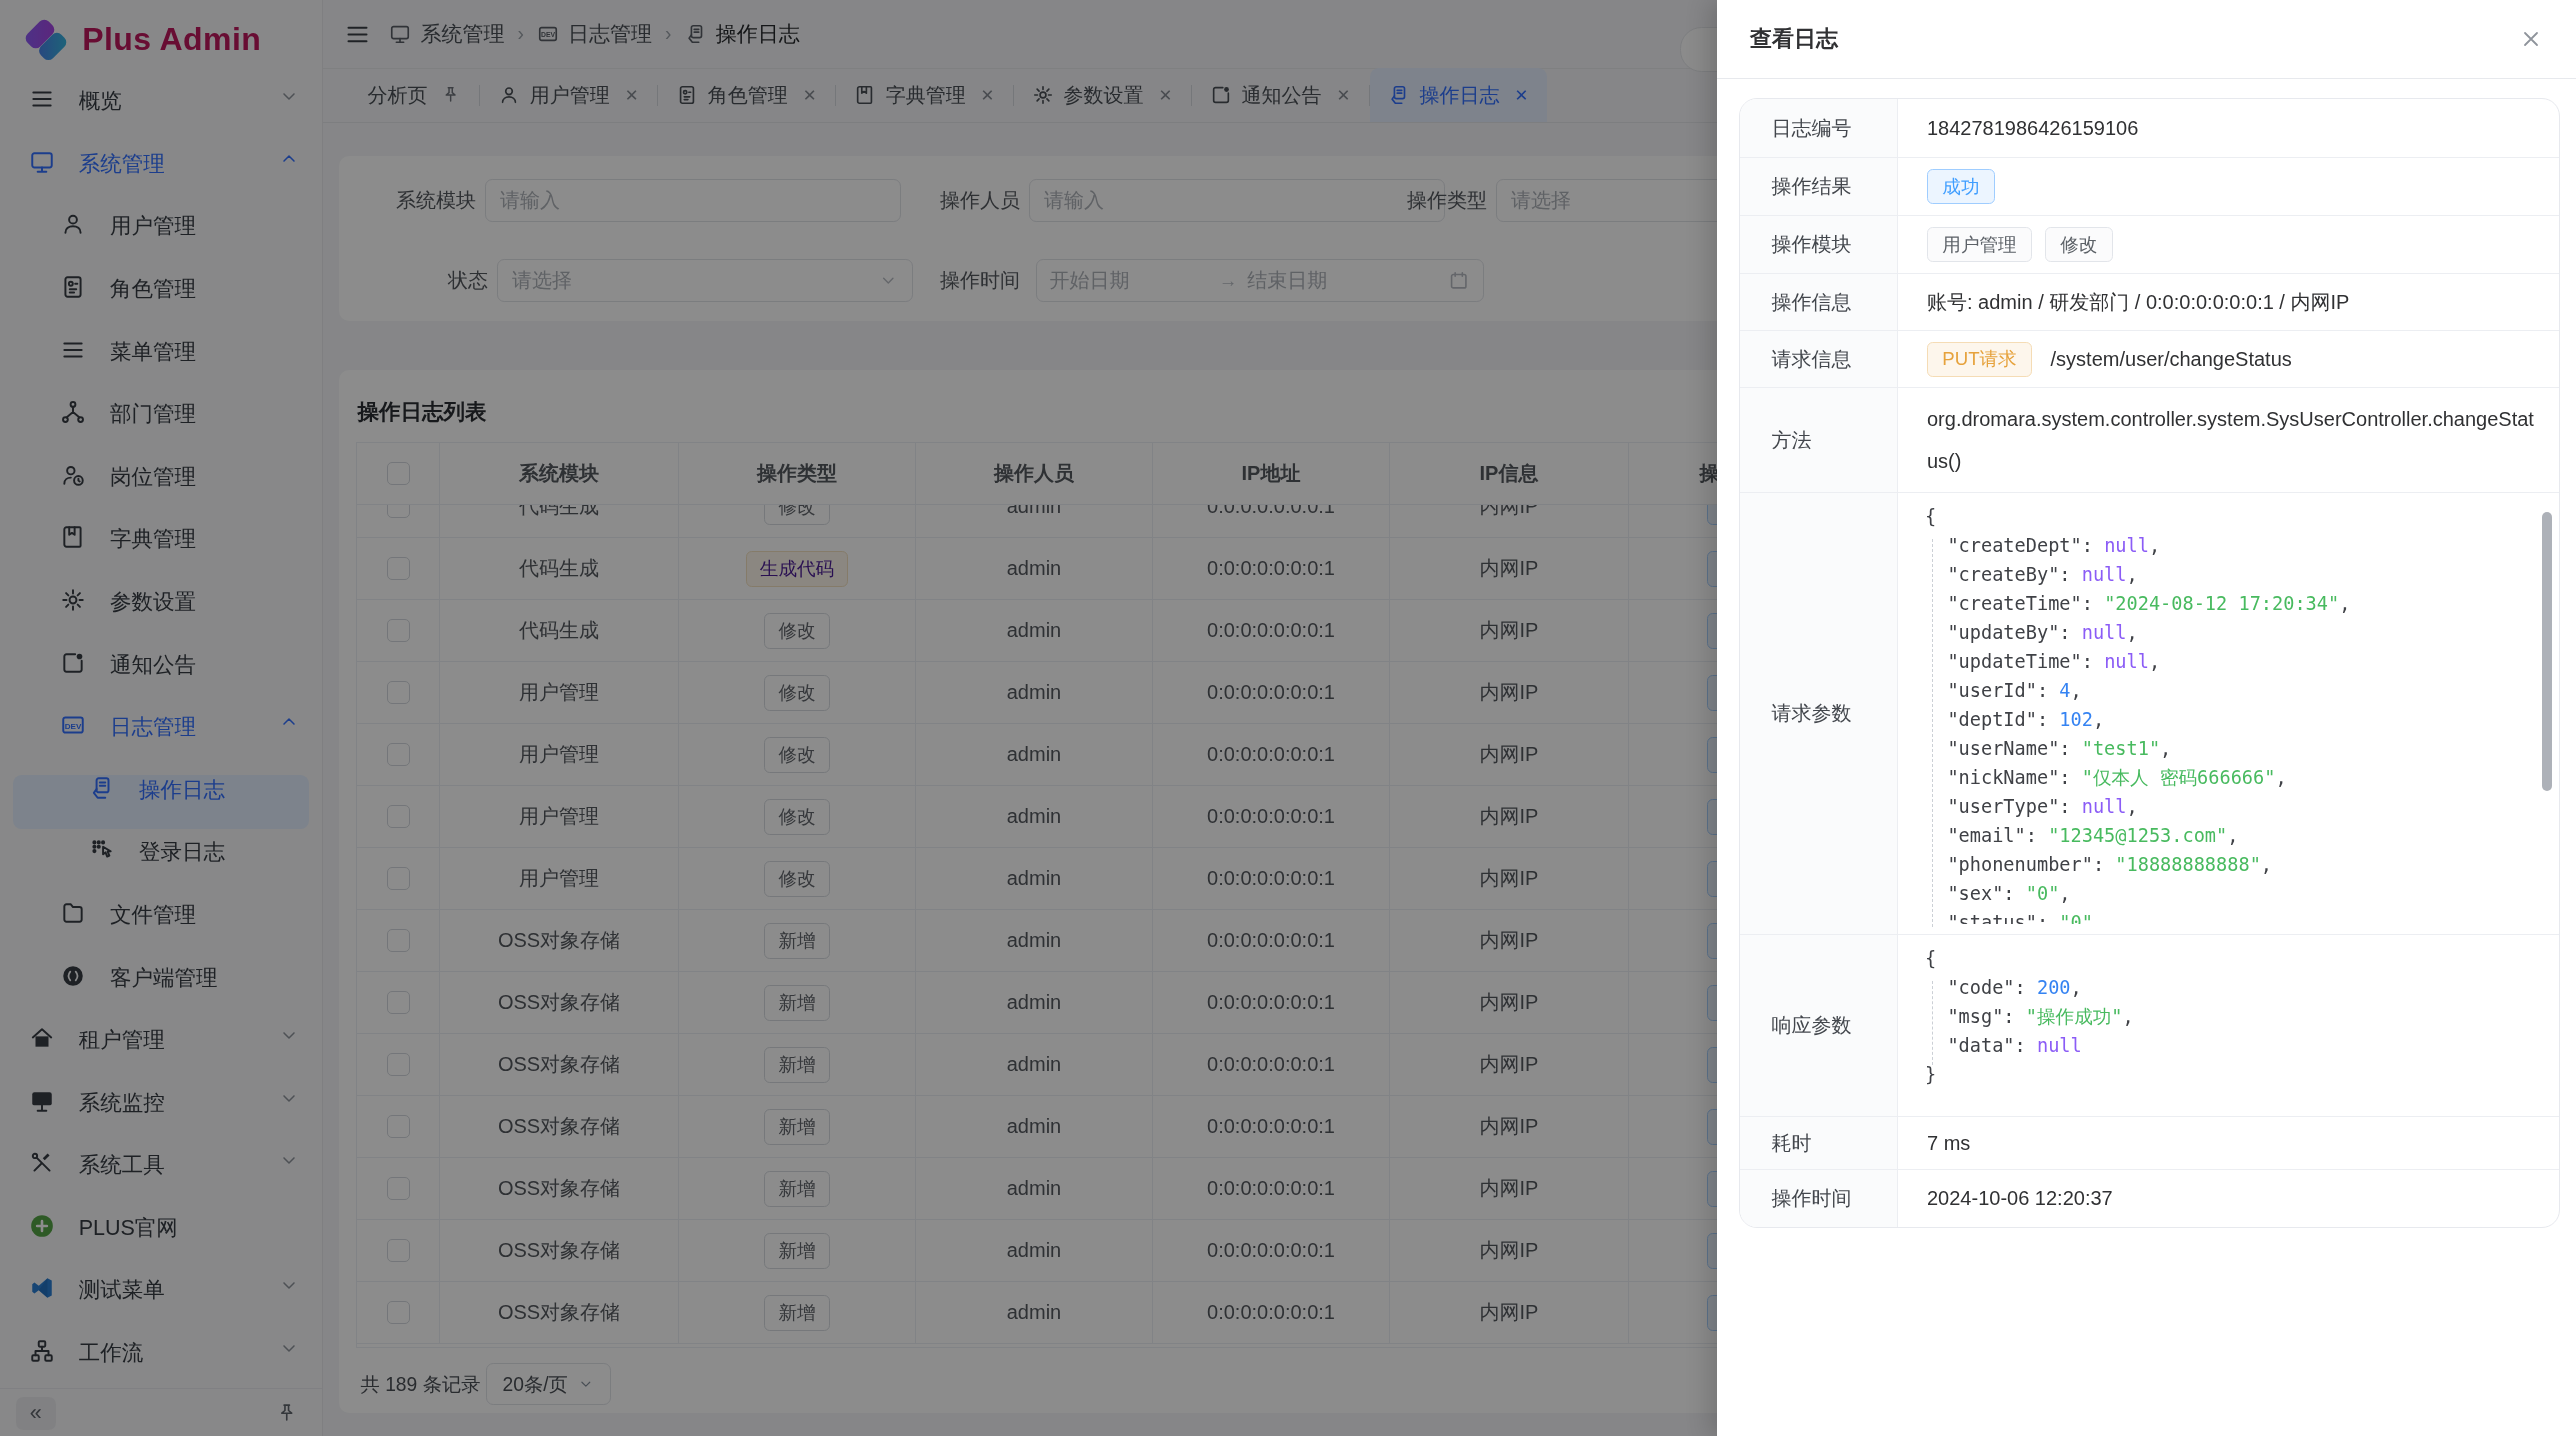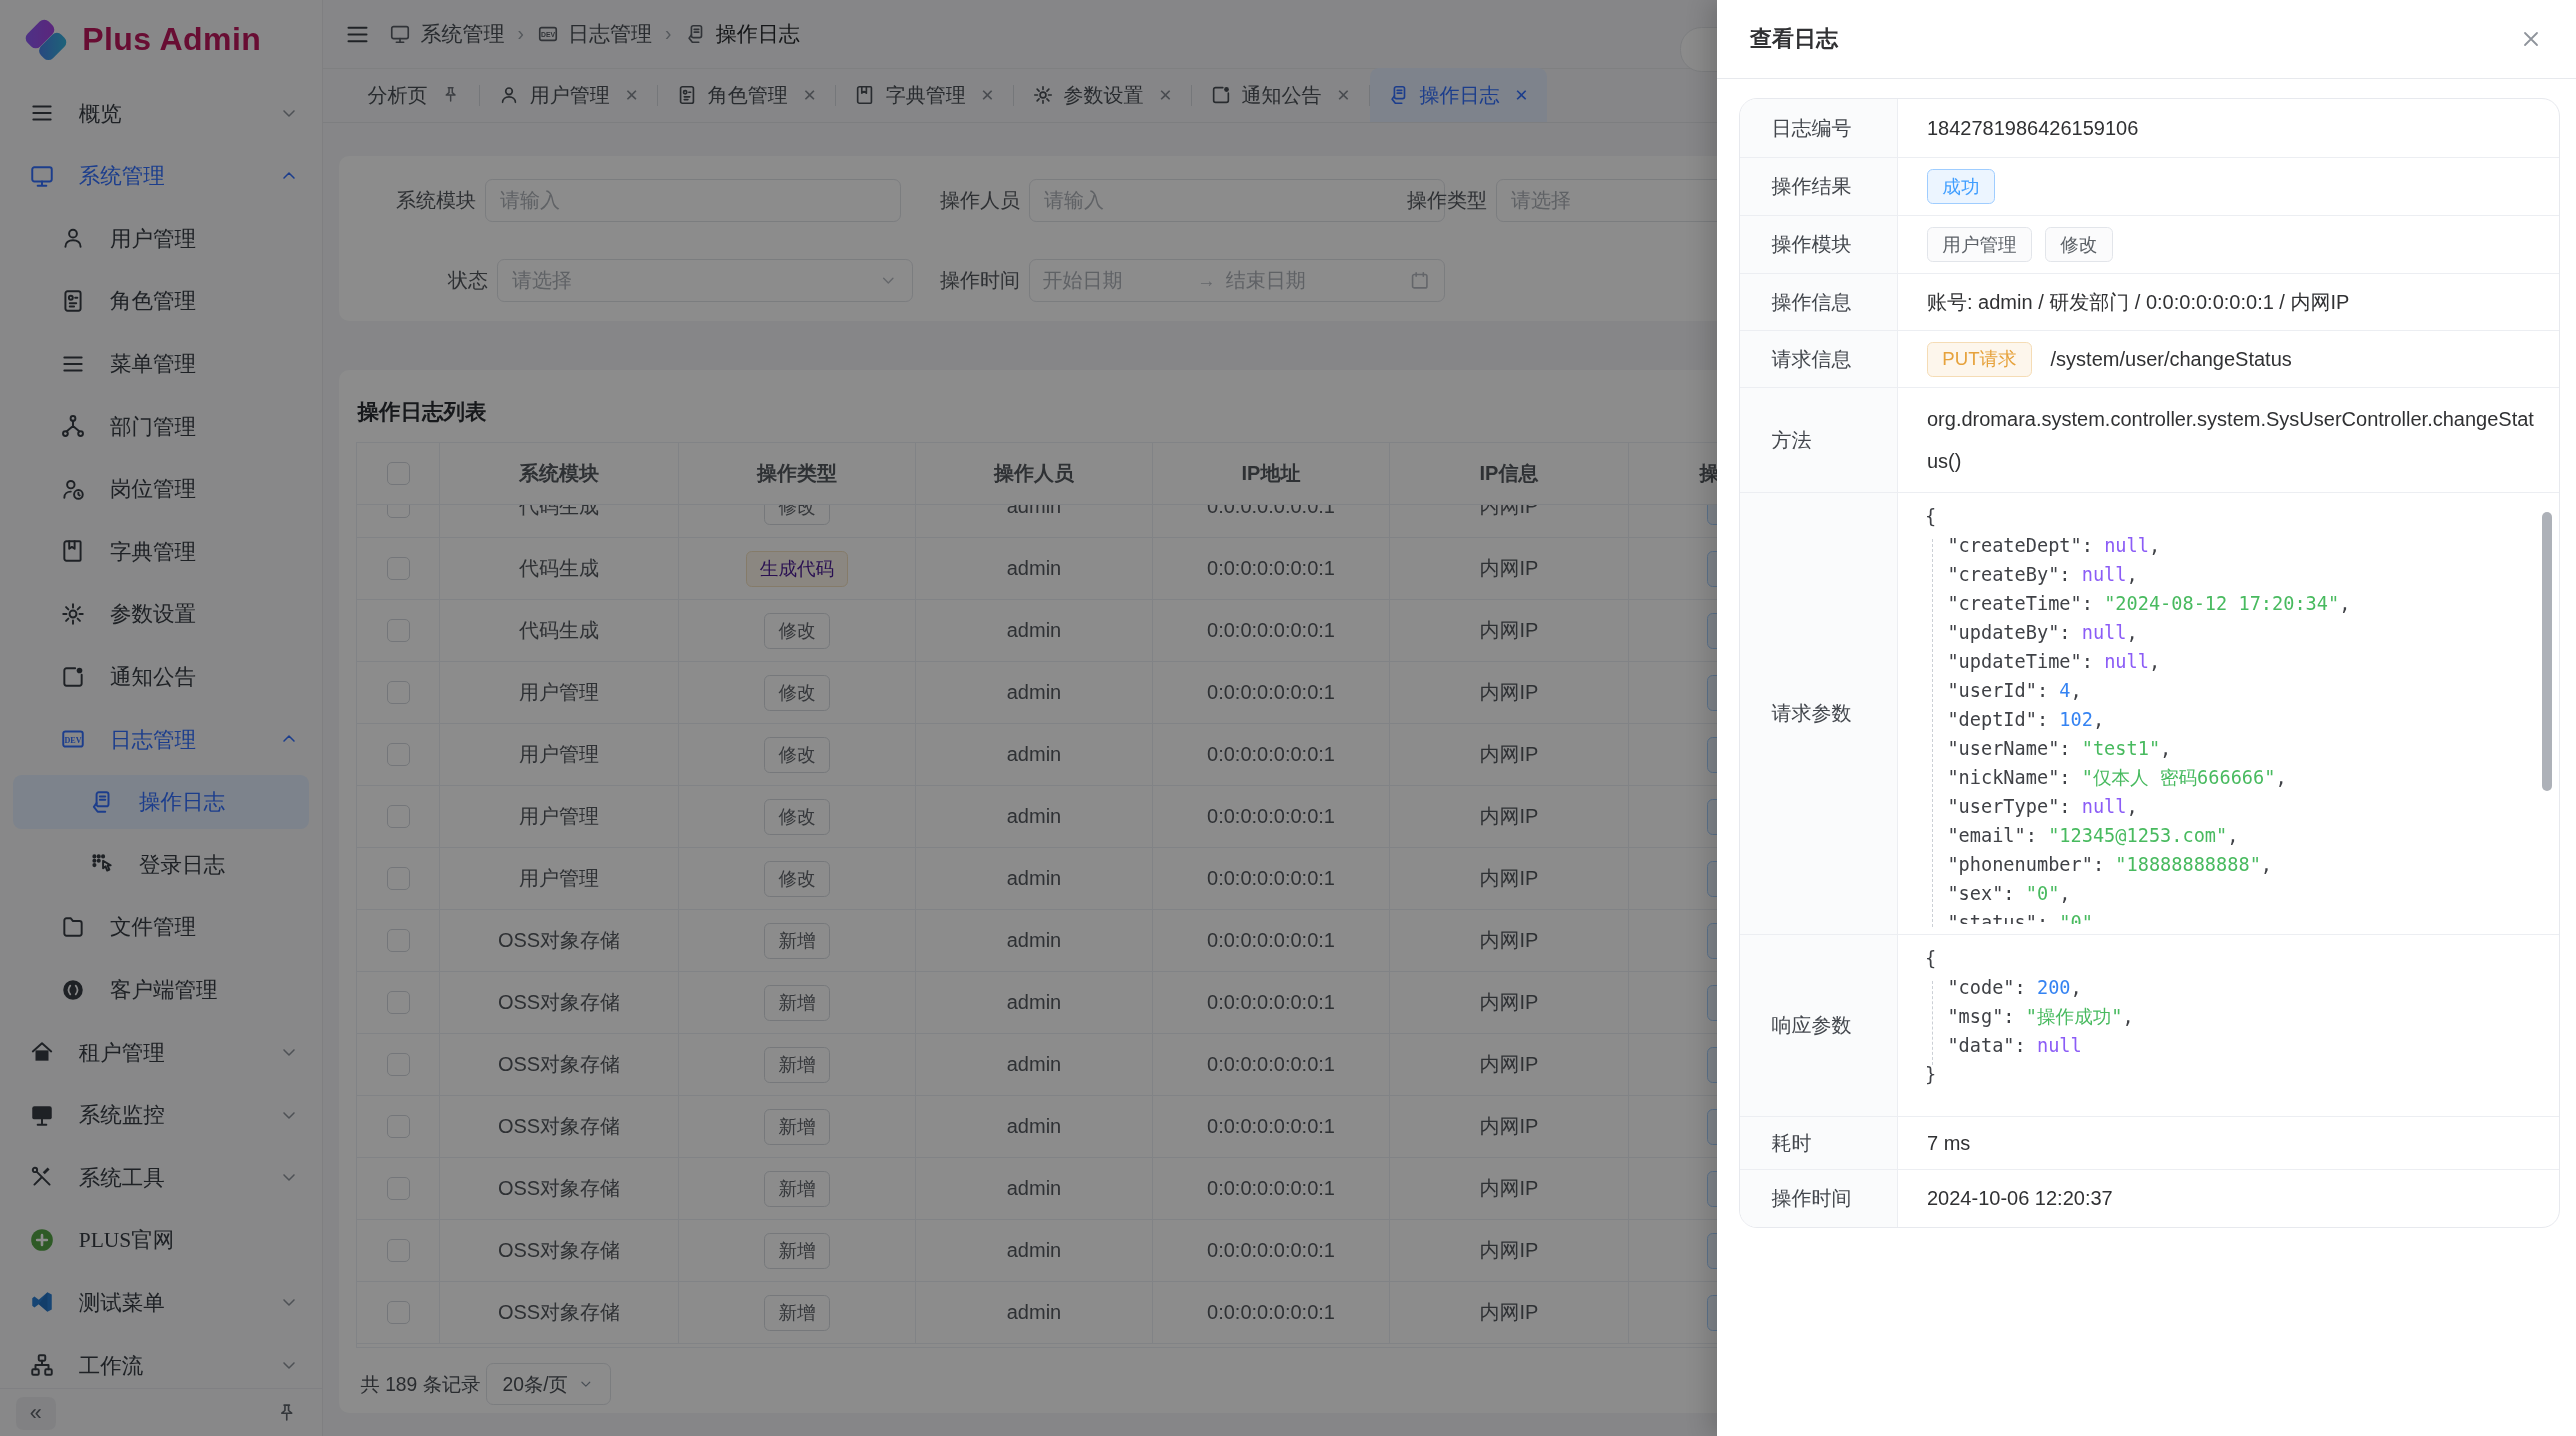--- a/index.html
+++ b/index.html
@@ -10,21 +10,21 @@
 
   
   .sidebar{position:absolute;left:0;top:0;width:322px;height:1437px;background:#f7f8fa;border-right:0.7px solid #e7e8ec;z-index:10;}
   .logo{height:79px;display:flex;align-items:center;padding-left:24px;gap:14.3px;}
   .logo-mark{width:44px;height:40px;position:relative;}
   .lm1,.lm2{position:absolute;border-radius:6.4px;}
   .lm1{width:30px;height:18px;left:1.4px;top:5.7px;transform:rotate(-45deg);background:linear-gradient(135deg,#8b5cf6,#a844e0);}
   .lm2{width:29px;height:16.5px;left:14.3px;top:18.6px;transform:rotate(-45deg);background:linear-gradient(135deg,#4a7fe8,#35b9dd);}
   .brand{font-size:32px;font-weight:700;color:#be185d;letter-spacing:0.4px;}
   .menu{position:absolute;top:79px;bottom:49px;left:0;right:0;overflow:hidden;padding-top:7.2px;}
-  .mi{height:54px;margin:0 13px;display:flex;align-items:center;border-radius:8.6px;font-size:21.5px;color:#383d44;cursor:pointer;font-family:Liberation Serif, serif;}
+  .mi{height:54px;margin:0 13px;display:flex;border-radius:8.6px;font-size:21.5px;color:#383d44;cursor:pointer;}
   .mi + .mi{margin-top:8.6px;}
   .mi .micon{width:26px;height:26px;margin-right:24px;}
   .mi .lbl{flex:1;white-space:nowrap;overflow:hidden;}
   .mi .chev{width:20px;height:20px;margin-right:10px;color:#8f949c;}
   .mi.lvl1{padding-left:15.7px;}
   .mi.lvl2{padding-left:47px;}
   .mi.lvl3{padding-left:76px;}
   .mi.act{color:#3370ff;}
   .mi.act .chev{color:#3370ff;}
   .mi.sel{background:#e3eeff;color:#3370ff;}
@@ -55,21 +55,21 @@
   .card{background:#fff;border-radius:10px;}
 
   
   .fcard{height:165px;position:relative;margin-bottom:49px;}
   .fg{position:absolute;display:flex;align-items:center;height:43px;}
   .fg .flabel{width:93px;text-align:right;margin-right:8.6px;font-size:20px;color:#55595f;flex:none;white-space:nowrap;}
   .finp{width:416px;height:43px;box-sizing:border-box;border:0.7px solid #e0e3e8;border-radius:7.2px;background:#fff;font-size:20px;color:#303133;padding:0 14.3px;outline:none;font-family:inherit;}
   .finp::placeholder{color:#aeb2b9;}
   .fsel{width:416px;height:43px;box-sizing:border-box;border:0.7px solid #e0e3e8;border-radius:7.2px;background:#fff;display:flex;align-items:center;justify-content:space-between;padding:0 14.3px;font-size:20px;color:#aeb2b9;cursor:pointer;}
   .fsel .icon{width:18.6px;height:18.6px;color:#b7bbc2;}
-  .fdate{width:416px;height:43px;box-sizing:border-box;border:0.7px solid #e0e3e8;border-radius:7.2px;background:#fff;display:flex;align-items:center;gap:10px;padding:0 13px;font-size:20px;color:#aeb2b9;cursor:pointer;}
+  .fdate{width:448px;height:43px;box-sizing:border-box;border:0.7px solid #e0e3e8;border-radius:7.2px;background:#fff;display:flex;align-items:center;gap:10px;padding:0 13px;font-size:20px;color:#aeb2b9;cursor:pointer;margin-left:7px;}
   .fdate .dph{flex:1;}
   .fdate .dsep{color:#b7bbc2;font-size:18.6px;}
   .fdate .icon{width:21.5px;height:21.5px;color:#b7bbc2;}
 
   
   .tcard{height:1043px;position:relative;overflow:hidden;}
   .ttitle{position:absolute;left:18.6px;top:27px;font-size:21.5px;font-weight:600;color:#2b2e33;}
   .optable{position:absolute;left:17px;top:72px;right:17px;border:0.7px solid #ebeef5;box-sizing:border-box;}
   .thead{display:flex;height:61px;border-bottom:0.7px solid #ebeef5;font-weight:700;color:#303133;font-size:20px;background:#fff;}
   .tbody{height:842px;overflow:hidden;}

